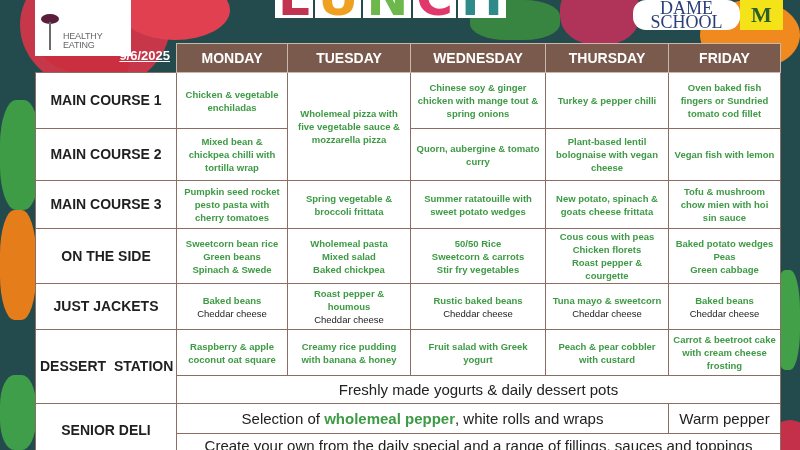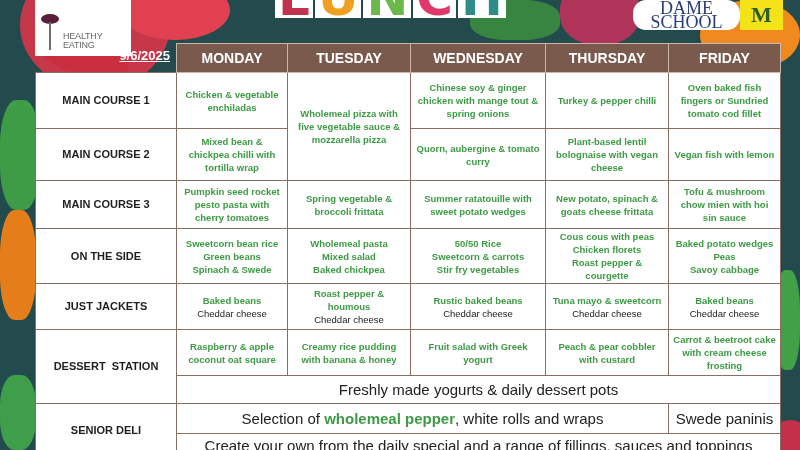--- a/index.html
+++ b/index.html
@@ -79,21 +79,21 @@
       text-align: center; vertical-align: middle;
       font-size: 9.5px; line-height: 13px;
       background: #ffffff;
       padding: 1px 4px;
     }
     .menu th.corner { background: transparent; border: none; }
     .menu th.day {
       background: #7b5a4e; color: #ffffff; font-weight: bold; font-size: 14px;
       border: 1px solid #c9b7ae; height: 29px;
     }
-    .menu td.rowlabel { font-weight: bold; color: #1f1f1f; font-size: 11px; }
+    .menu td.rowlabel { font-weight: bold; color: #1f1f1f; font-size: 14px; }
     .menu td.dish { color: #3e9a45; font-weight: bold; }
     .dish .plain { color: #222; font-weight: normal; display:block; }
     .dish .line { display:block; }
     .menu td.note { color: #222; font-weight: normal; font-size: 15px; }
     .menu td.note .hl { color: #3e9a45; font-weight: bold; }
   </style>
 </head>
 <body>
 
 <div class="blob b-red1"></div>
@@ -202,21 +202,21 @@
         <span class="line">Stir fry vegetables</span>
       </td>
       <td class="dish">
         <span class="line">Cous cous with peas</span>
         <span class="line">Chicken florets</span>
         <span class="line">Roast pepper &amp; courgette</span>
       </td>
       <td class="dish">
         <span class="line">Baked potato wedges</span>
         <span class="line">Peas</span>
-        <span class="line">Savoy cabbage</span>
+        <span class="line">Green cabbage</span>
       </td>
     </tr>
 
     <tr style="height:46px">
       <td class="rowlabel">JUST JACKETS</td>
       <td class="dish">
         <span class="line">Baked beans</span>
         <span class="plain">Cheddar cheese</span>
       </td>
       <td class="dish">
@@ -247,19 +247,19 @@
     </tr>
     <tr style="height:28px">
       <td class="note" colspan="5">Freshly made yogurts &amp; daily dessert pots</td>
     </tr>
 
     <tr style="height:30px">
       <td class="rowlabel" rowspan="2">SENIOR DELI</td>
       <td class="note" colspan="4">
         <span>Selection of </span><span class="hl">wholemeal pepper</span><span>, white rolls and wraps</span>
       </td>
-      <td class="note">Swede paninis</td>
+      <td class="note">Warm pepper</td>
     </tr>
     <tr style="height:24px">
       <td class="note" colspan="5">Create your own from the daily special and a range of fillings, sauces and toppings</td>
     </tr>
   </tbody>
 </table>
 
 </body></html>

